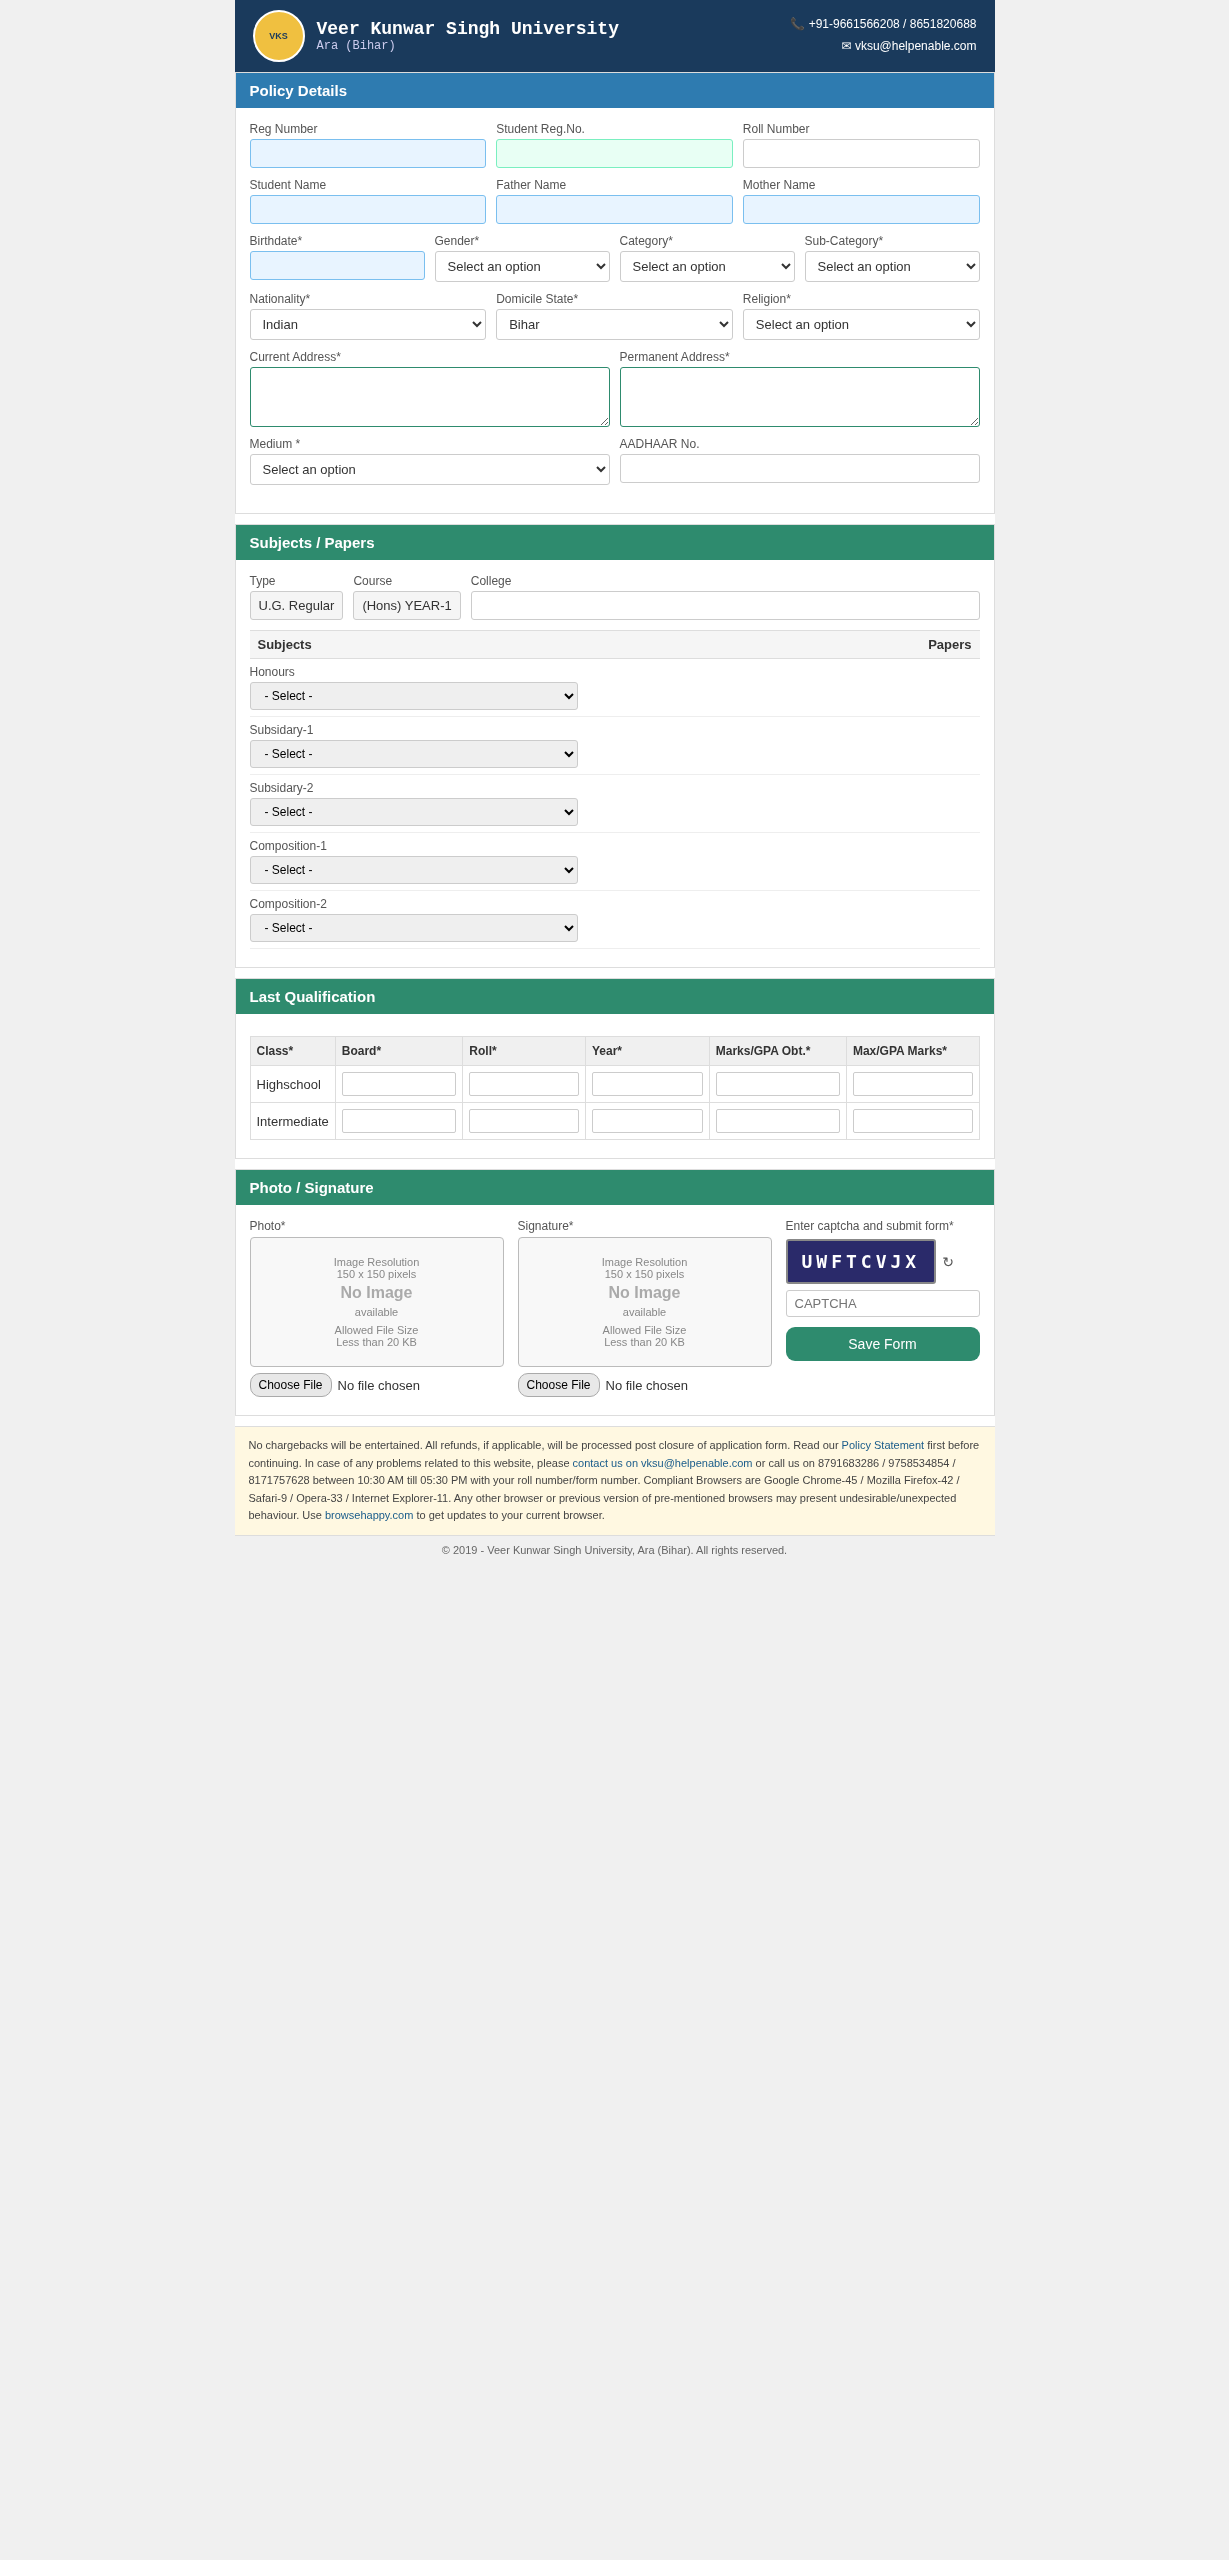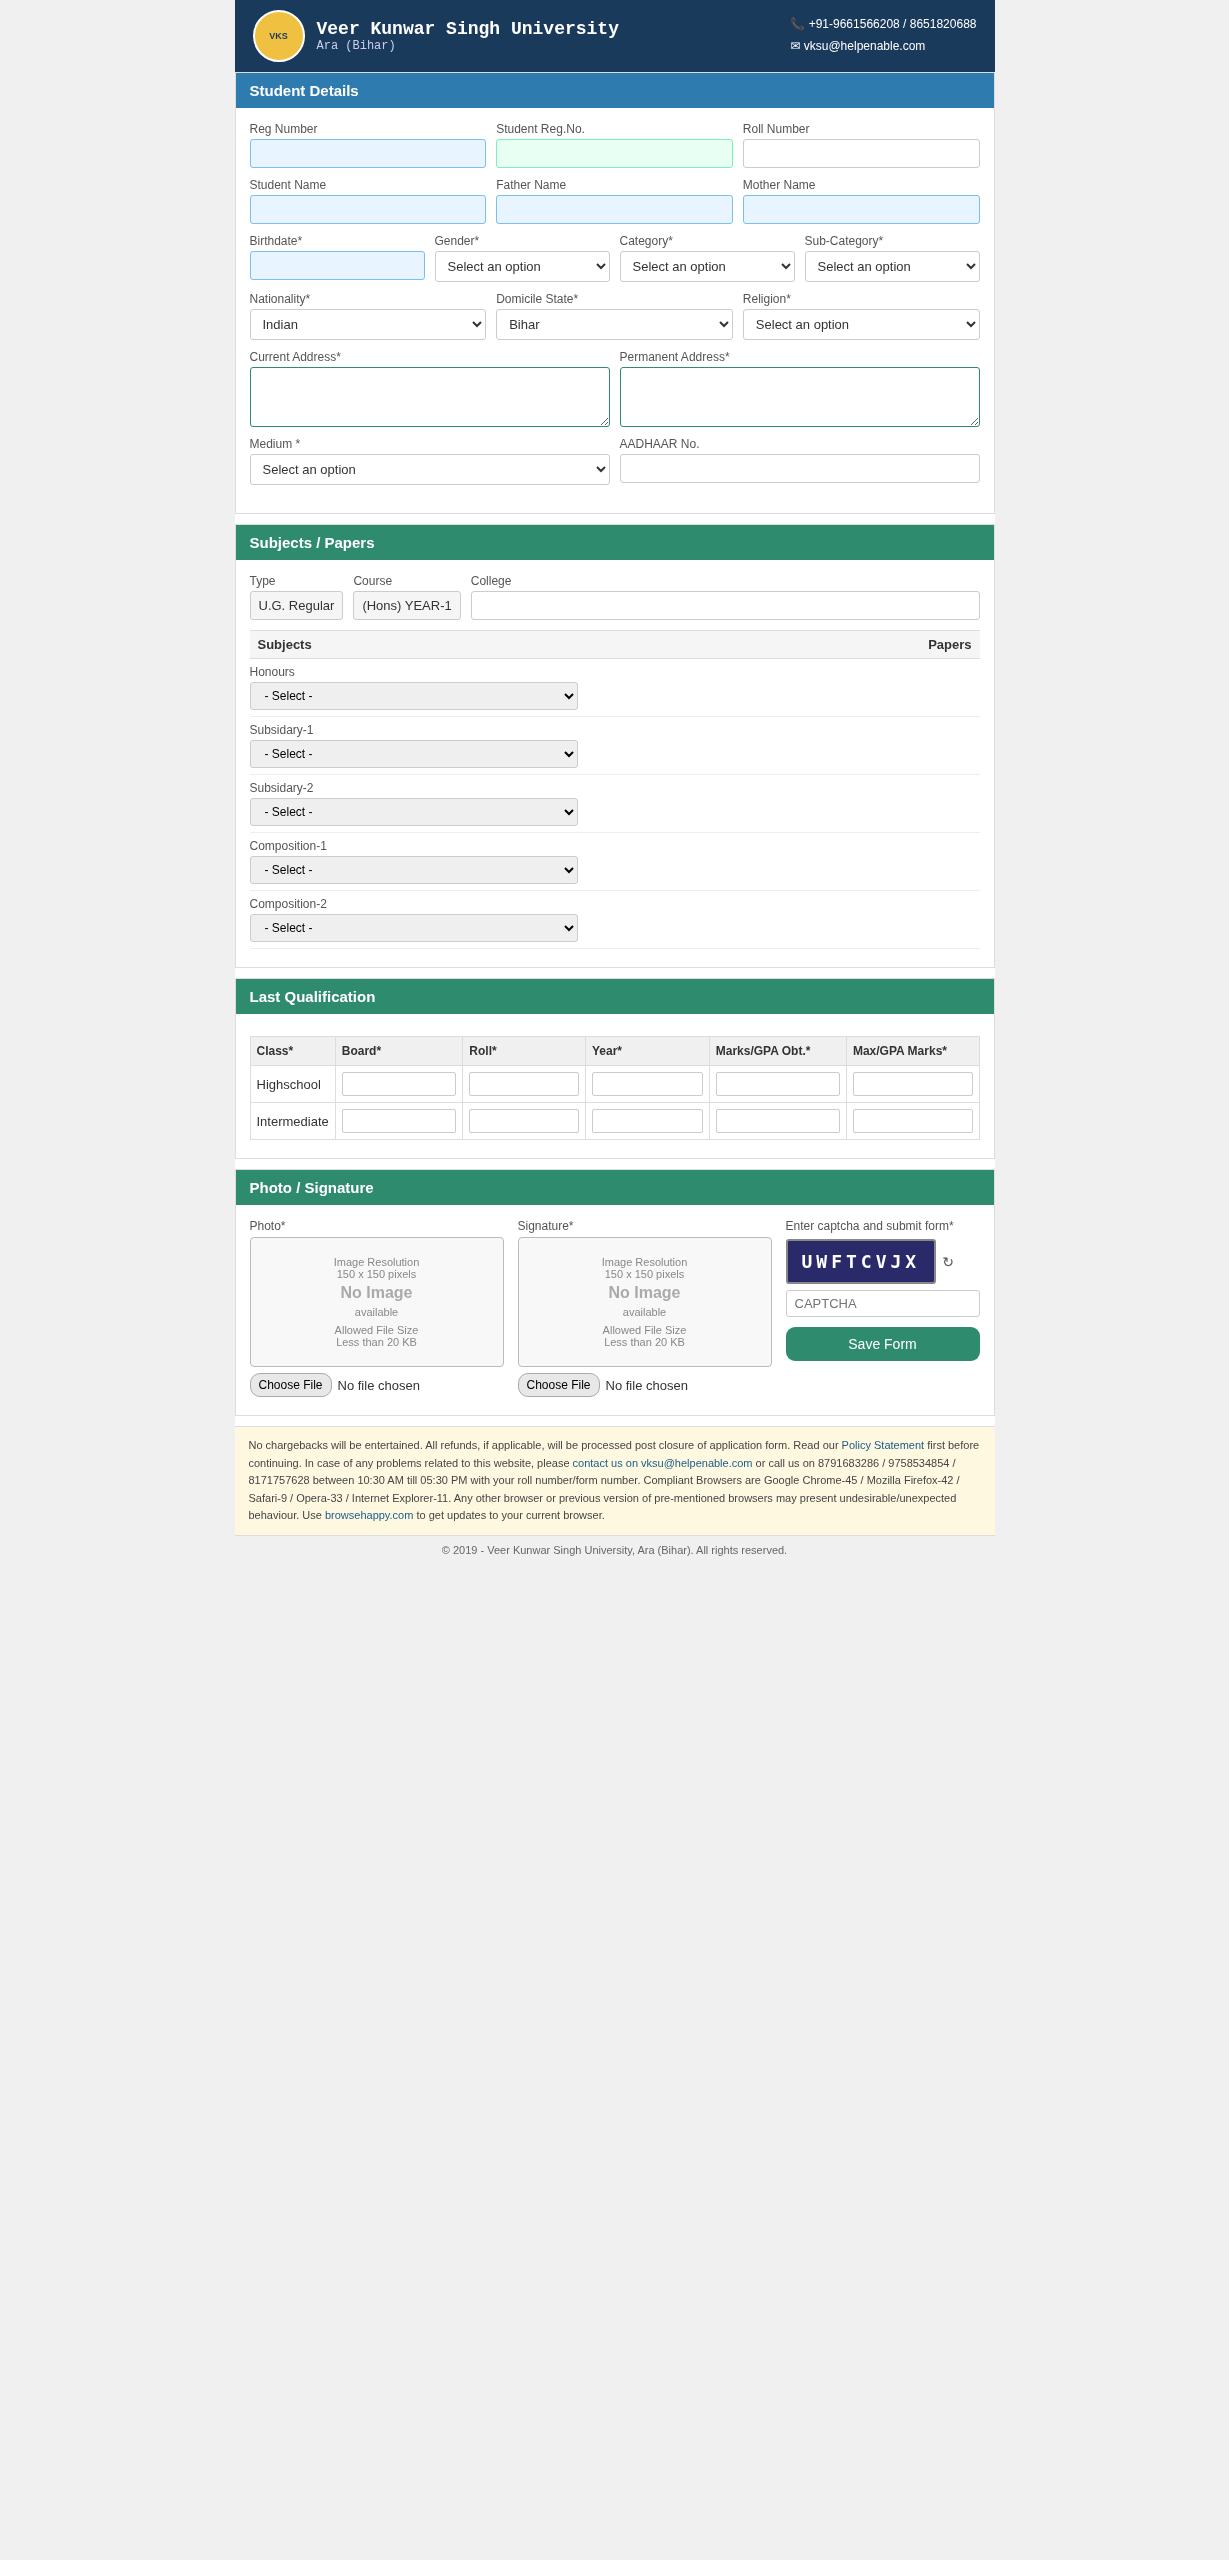--- a/index.html
+++ b/index.html
@@ -7,21 +7,21 @@
 
     .page-wrapper { max-width: 760px; margin: 0 auto; background: #fff; }
 
     
     .header { background: #1a3a5c; display: flex; align-items: center; justify-content: space-between; padding: 10px 18px; }
     .header-left { display: flex; align-items: center; gap: 12px; }
     .logo-circle { width: 52px; height: 52px; border-radius: 50%; background: #f0c040; border: 2px solid #fff; display: flex; align-items: center; justify-content: center; font-size: 9px; font-weight: bold; color: #1a3a5c; text-align: center; }
     .header-title { color: #fff; font-family: Liberation Mono, monospace; }
     .header-title h1 { font-size: 18px; font-weight: bold; }
     .header-title p { font-size: 12px; color: #cce; }
-    .header-contact { color: #fff; font-size: 12px; text-align: left; line-height: 1.8; }
+    .header-contact { color: #fff; font-size: 12px; text-align: right; line-height: 1.8; }
 
     
     .section-header { background: #2e8b6e; color: #fff; font-size: 15px; font-weight: bold; padding: 9px 14px; }
     .section-header.blue { background: #2e7bb0; }
 
     
     .form-section { background: #fff; border: 1px solid #ddd; margin-bottom: 10px; }
     .form-body { padding: 14px 14px 18px; }
 
     .form-row { display: flex; gap: 10px; margin-bottom: 10px; }
@@ -84,21 +84,21 @@
       </div>
     </div>
     <div class="header-contact">
       <div>📞 <span>+91-9661566208 / 8651820688</span></div>
       <div>✉ <span>vksu@helpenable.com</span></div>
     </div>
   </div>
 
   <div class="form-section">
     <div class="section-header blue">
-      <span>Student Details</span>
+      <span>Policy Details</span>
     </div>
     <div class="form-body">
 
       <div class="form-row">
         <div class="form-group">
           <label>Reg Number</label>
           <input type="text" class="highlight" style="">
         </div>
         <div class="form-group">
           <label>Student Reg.No.</label>

